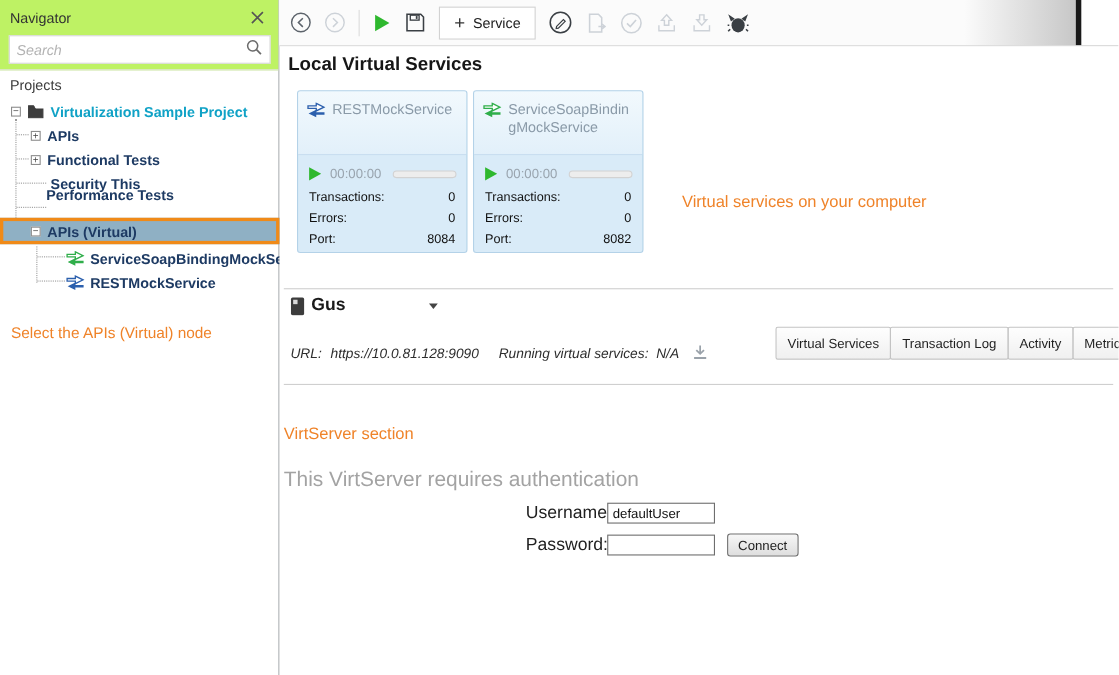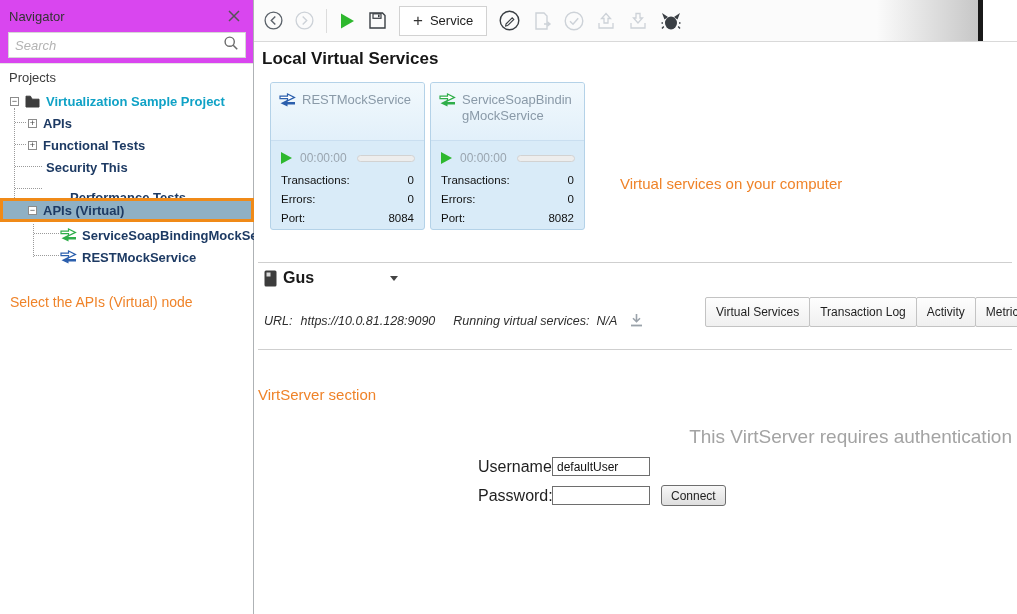--- a/index.html
+++ b/index.html
@@ -8,21 +8,21 @@
     position:relative; width:1017px; height:614px; overflow:hidden;
     font-family:"Liberation Sans", sans-serif; background:#fff; color:#222;
   }
 
   
   #left-panel {
     position:absolute; left:0; top:0; width:254px; height:614px;
     background:#fff; border-right:1px solid #aeb2b5;
   }
   .nav-header {
-    position:relative; height:64px; background:#d946ef; border-bottom:1px solid #e4e4e4;
+    position:relative; height:64px; background:#bef264; border-bottom:1px solid #e4e4e4;
   }
   .nav-title { position:absolute; left:9px; top:9px; font-size:13px; color:#333; }
   .nav-close { position:absolute; right:10px; top:7px; width:18px; height:18px; cursor:pointer; }
   .search-box {
     position:absolute; left:8px; top:32px; width:238px; height:26px;
     border:1px solid #d6d6d6; background:#fff; display:flex; align-items:center;
   }
   .search-box input {
     flex:1; border:none; outline:none; font-family:"Liberation Sans",sans-serif;
     font-size:13px; font-style:italic; color:#555; padding:0 6px; background:transparent;
@@ -123,21 +123,21 @@
     border:1px solid #c3c3c3; background:linear-gradient(#fefefe,#f0f0f0);
     font-size:12px; color:#1f1f1f; padding:7px 10px; margin-left:-1px;
     border-radius:2px; cursor:pointer; white-space:nowrap;
   }
 
   .virt-annotation {
     position:absolute; left:258px; top:386px; width:754px; 
     font-size:15px; color:#ef8329;
   }
   .auth-title {
-    position:absolute; left:258px; top:426px; width:754px; text-align:right;
+    position:absolute; left:258px; top:426px; width:754px; text-align:left;
     font-size:19px; color:#a3a3a3;
   }
   .auth-row { position:absolute; left:478px; display:flex; align-items:center; }
   .auth-row-1 { top:457px; } .auth-row-2 { top:485px; }
   .auth-label { font-size:16px; color:#1f1f1f; width:74px; }
   .auth-input {
     width:98px; height:19px; border:1px solid #6e6e6e; font-size:12px;
     font-family:"Liberation Sans",sans-serif; padding:0 4px; color:#111; background:#fff;
   }
   .connect-btn {
@@ -199,21 +199,21 @@
 
     <div class="tree-row" style="top:134px; padding-left:28px;">
       <span class="expander">+</span>
       <span>Functional Tests</span>
     </div>
 
     <div class="tree-row" style="top:156px; padding-left:46px;">
       <span>Security This</span>
     </div>
 
-    <div class="tree-row" style="top:186px; padding-left:70px;">
+    <div class="tree-row" style="top:166px; padding-left:42px;">
       <span>Performance Tests</span>
     </div>
 
     <div class="tree-row selected" style="top:198px; padding-left:25px;">
       <span class="expander">−</span>
       <span>APIs (Virtual)</span>
     </div>
 
     <div class="tree-row" style="top:224px; padding-left:60px;">
       <span style="margin-right:5px; display:flex;">

